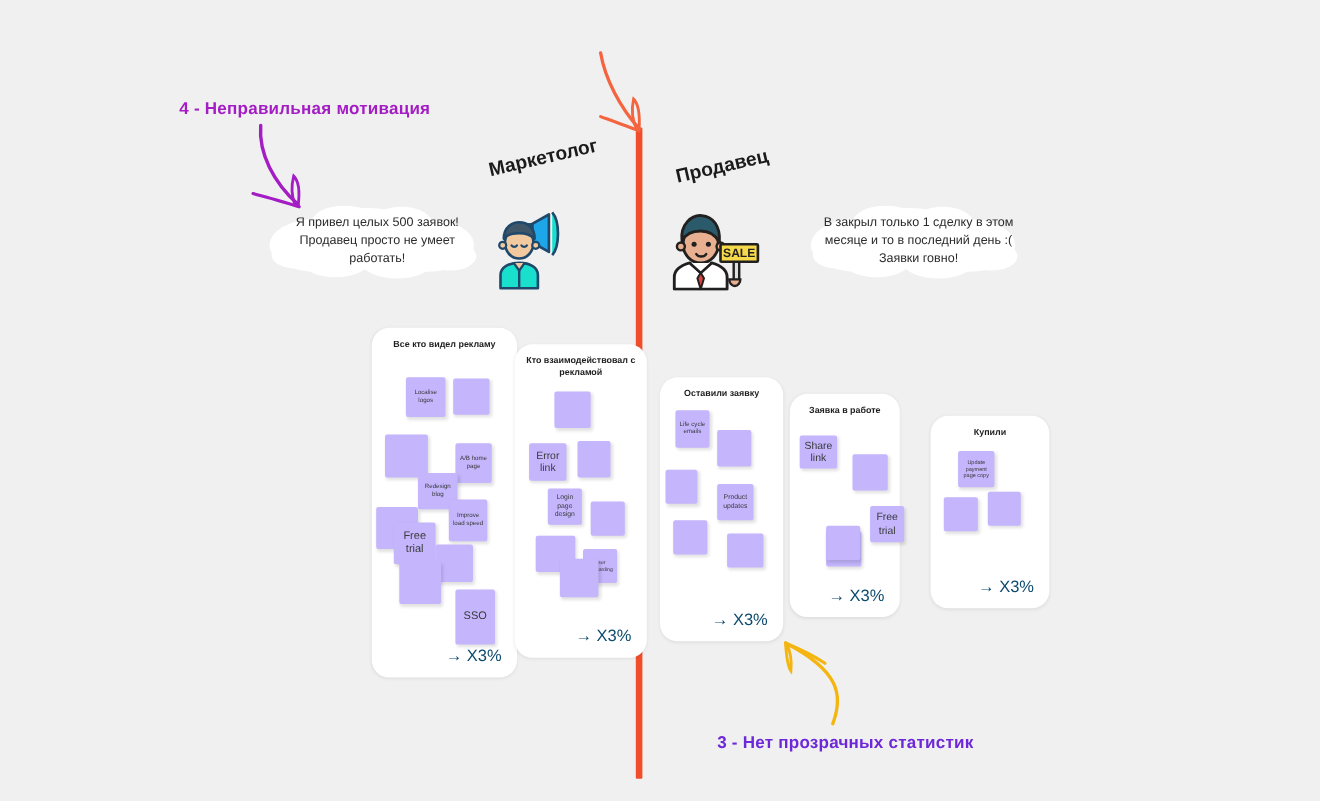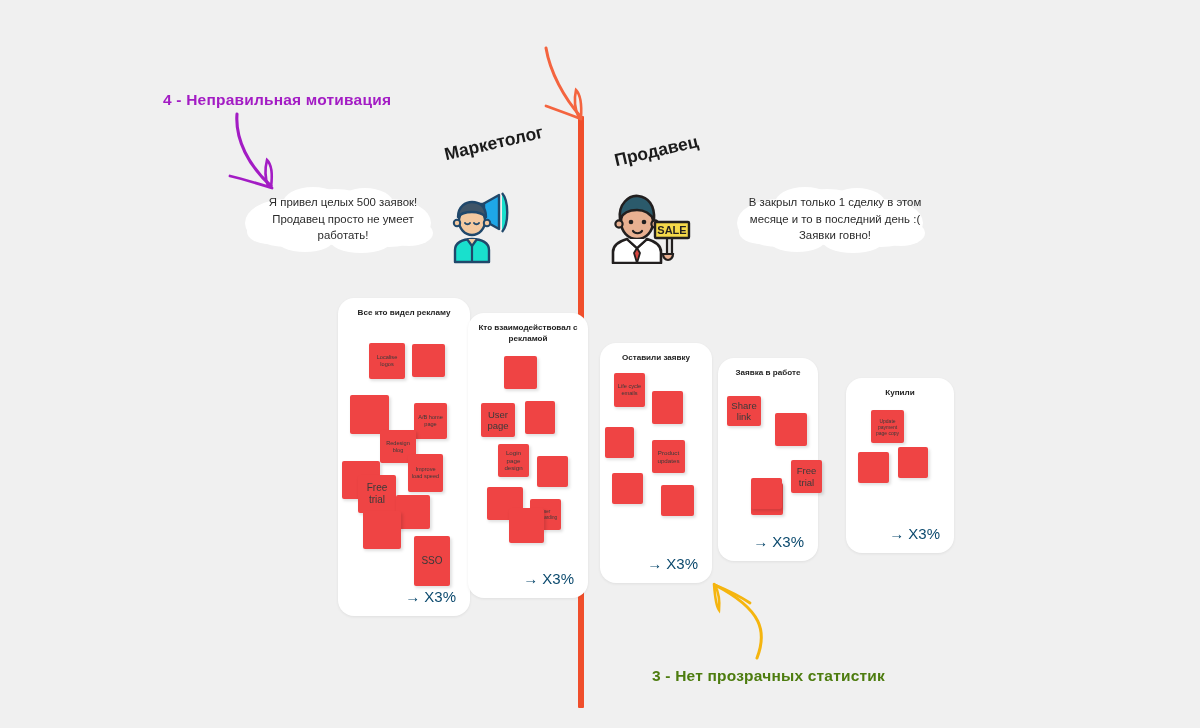--- a/index.html
+++ b/index.html
@@ -8,21 +8,21 @@
     background:#f0f0f0;
     font-family:"Liberation Sans", sans-serif;
     overflow:hidden;position:relative;
   }
   #stage{position:absolute;left:0;top:0;width:1200px;height:728px;}
 
   
   .annot{position:absolute;font-weight:bold;white-space:nowrap;letter-spacing:.2px;}
   #annot-1{left:163px;top:91px;font-size:15.5px;color:#a31cc4;}
   #annot-2{left:468px;top:24px;font-size:15.5px;color:#f4643f;}
-  #annot-3{left:652px;top:667px;font-size:15.5px;color:#4d7c0f;}
+  #annot-3{left:652px;top:667px;font-size:15.5px;color:#6d28d9;}
 
   
   #divider{position:absolute;left:578px;top:116px;width:6px;height:592px;
     background:#f04e2b;border-radius:1px;}
 
   
   .sketch{position:absolute;overflow:visible;pointer-events:none;}
 
   
   .role{position:absolute;font-size:17.5px;font-weight:bold;color:#1b1b1b;
@@ -42,21 +42,21 @@
   
   .col{position:absolute;background:#ffffff;border-radius:16px;
     box-shadow:0 1px 3px rgba(0,0,0,.07);}
   .col-title{position:absolute;left:0;top:10px;width:100%;text-align:center;
     font-size:8.1px;font-weight:bold;color:#1e1e1e;line-height:1.35;
     padding:0 8px;box-sizing:border-box;}
   .col-foot{position:absolute;bottom:11px;right:14px;font-size:15px;color:#0c4a6e;
     white-space:nowrap;}
 
   
-  .note{position:absolute;background:#ef4444;border-radius:2px;
+  .note{position:absolute;background:#c4b5fd;border-radius:2px;
     box-shadow:1.5px 2px 3px rgba(0,0,0,.12);
     display:flex;align-items:center;justify-content:center;text-align:center;
     color:#3a3a3a;line-height:1.2;box-sizing:border-box;padding:2px;}
 
   
   #circle-hl{position:absolute;left:625px;top:533px;width:85px;height:46px;}
 </style>
 </head>
 <body>
 
@@ -176,21 +176,21 @@
         <div class="note" style="left: 4px; top: 163px; width: 38px; height: 38px; font-size: 5.6px;"></div>
         <div class="note" style="left: 20px; top: 177px; width: 38px; height: 38px; font-size: 10px;">Free trial</div>
         <div class="note" style="left: 58px; top: 197px; width: 34px; height: 34px; font-size: 5.6px;"></div>
         <div class="note" style="left: 25px; top: 213px; width: 38px; height: 38px; font-size: 5.6px;"></div>
         <div class="note" style="left: 76px; top: 238px; width: 36px; height: 50px; font-size: 10px;">SSO</div>
         <div class="col-foot">→ X3%</div>
       </div>
       <div class="col" style="left: 468px; top: 313px; width: 120px; height: 285px;">
         <div class="col-title">Кто взаимодействовал с рекламой</div>
         <div class="note" style="left: 36px; top: 43px; width: 33px; height: 33px; font-size: 5.6px;"></div>
-        <div class="note" style="left: 13px; top: 90px; width: 34px; height: 34px; font-size: 9.5px;">User page</div>
+        <div class="note" style="left: 13px; top: 90px; width: 34px; height: 34px; font-size: 9.5px;">Error link</div>
         <div class="note" style="left: 57px; top: 88px; width: 30px; height: 33px; font-size: 5.6px;"></div>
         <div class="note" style="left: 30px; top: 131px; width: 31px; height: 33px; font-size: 6.2px;">Login page design</div>
         <div class="note" style="left: 69px; top: 143px; width: 31px; height: 31px; font-size: 5.6px;"></div>
         <div class="note" style="left: 19px; top: 174px; width: 36px; height: 33px; font-size: 5.6px;"></div>
         <div class="note" style="left: 62px; top: 186px; width: 31px; height: 31px; font-size: 4.6px;">User onboarding</div>
         <div class="note" style="left: 41px; top: 195px; width: 35px; height: 35px; font-size: 5.6px;"></div>
         <div class="col-foot">→ X3%</div>
       </div>
       <div class="col" style="left: 600px; top: 343px; width: 112px; height: 240px;">
         <div class="col-title">Оставили заявку</div>

